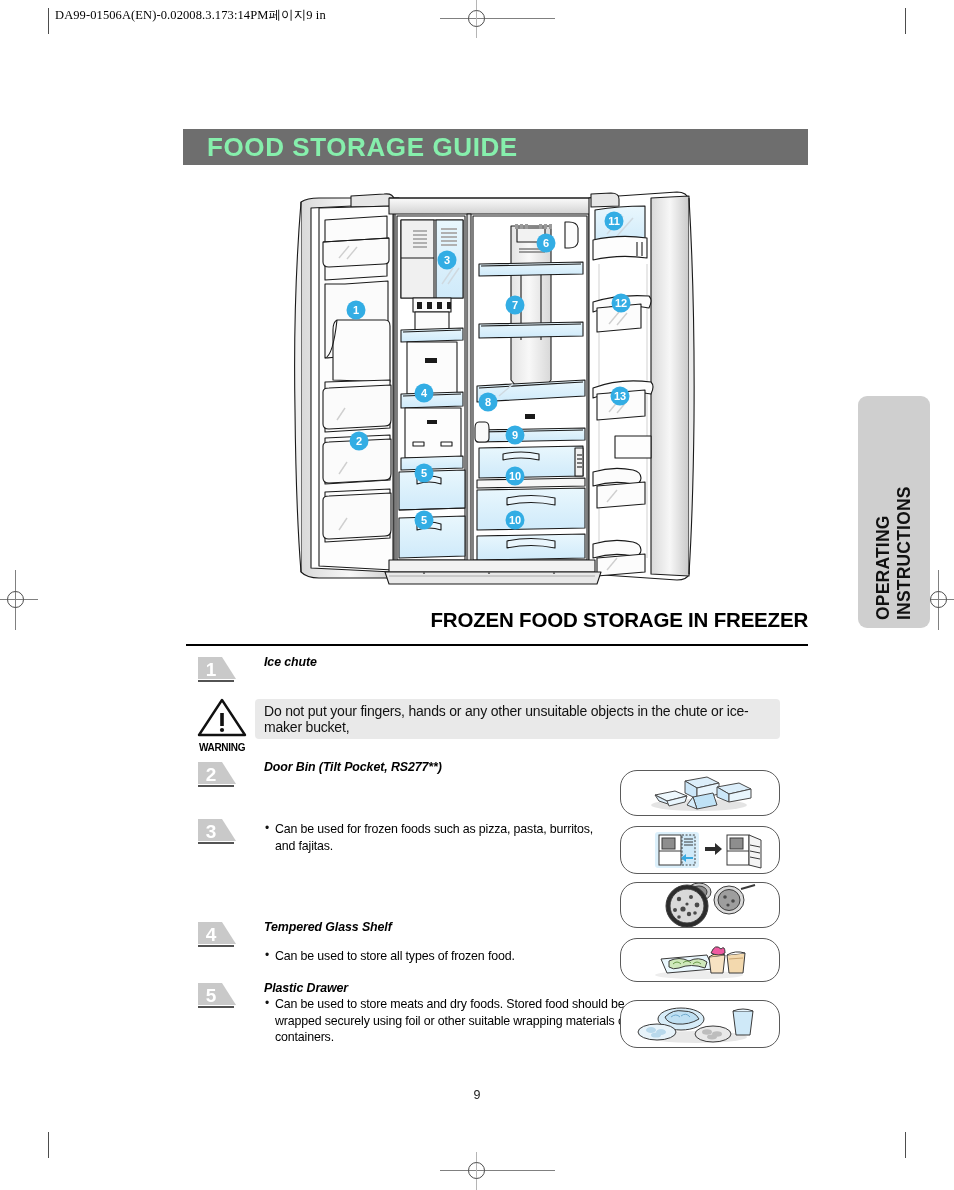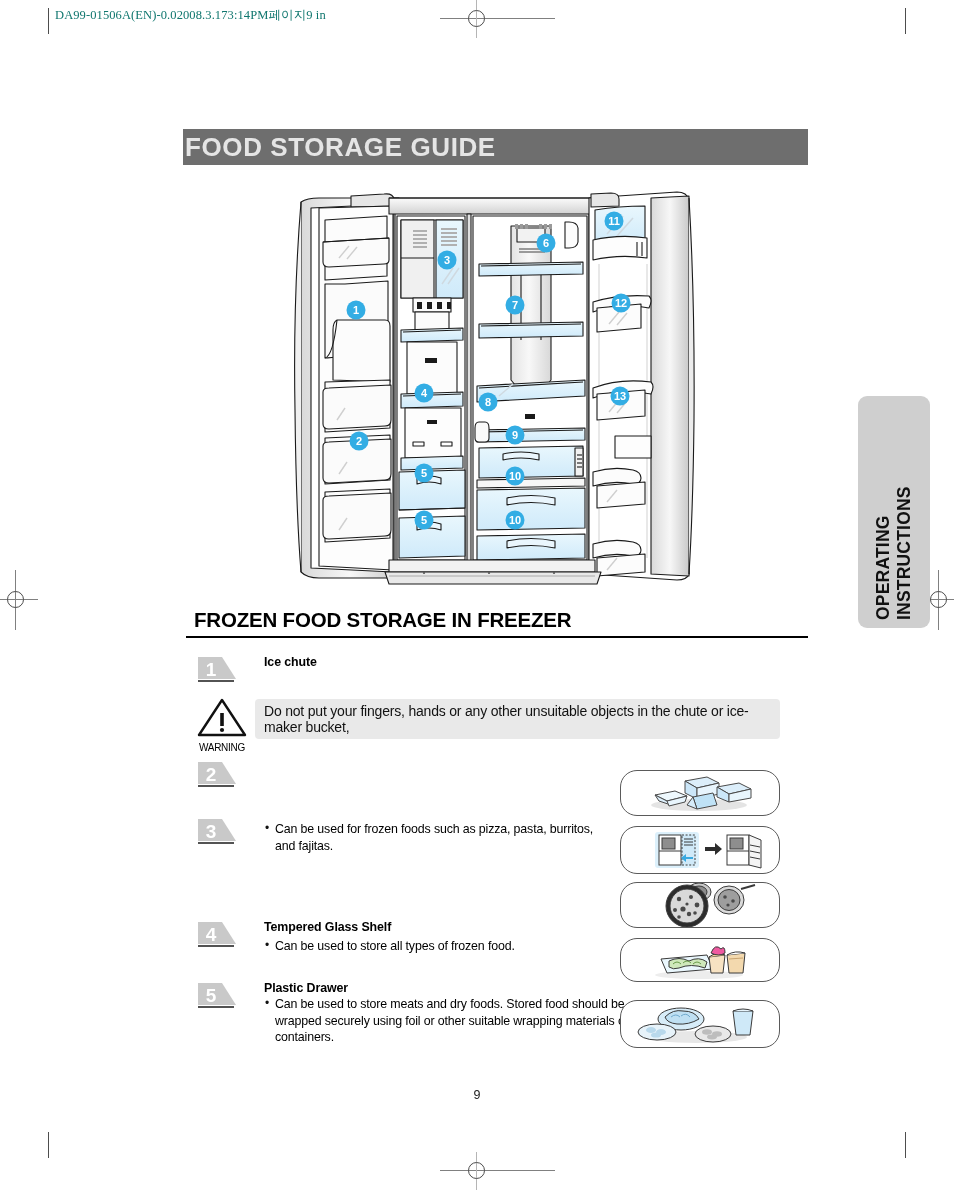--- a/index.html
+++ b/index.html
@@ -23,75 +23,76 @@
     position: absolute; border: 1px solid #4d4d4d; border-radius: 50%;
     width: 17px; height: 17px;
   }
 
   .trimline { position: absolute; background: #4d4d4d; }
 
   
   .doc-code {
     position: absolute; left: 55px; top: 7px;
     font-family: "Liberation Serif", serif;
-    font-size: 12.5px; letter-spacing: .1px; color: #0f766e;
+    font-size: 12.5px; letter-spacing: .1px; color: #000000;
     white-space: nowrap;
   }
 
   .title-bar {
     position: absolute; left: 183px; top: 129px;
     width: 625px; height: 36px;
     background: #6e6e6e;
     display: flex; align-items: center;
   }
   .title-bar .t {
-    color: #e5e5e5; font-size: 26px; font-weight: bold;
-    letter-spacing: .6px; padding-left: 2px;
+    color: #86efac; font-size: 26px; font-weight: bold;
+    letter-spacing: .6px; padding-left: 24px;
     font-family: "Liberation Sans", sans-serif;
   }
 
   
   .section-head {
     position: absolute; left: 186px; top: 608px; width: 622px;
   }
   .section-head .t {
     font-size: 20.5px; font-weight: bold; letter-spacing: -.2px;
-    padding-left: 8px; padding-bottom: 4px;
+    padding-left: 8px; padding-bottom: 12px; text-align: right;
   }
   .section-head .rule { height: 2px; background: #000; }
 
   
   .step { position: absolute; }
   .numbox {
     position: absolute; left: 0; top: 0;
     width: 44px; height: 30px;
   }
   .numbox svg { display: block; }
 
   .step-body { position: absolute; left: 68px; top: 0; }
   .step-title {
     font-size: 12.4px; font-weight: bold; letter-spacing: -.1px;
     white-space: nowrap;
+    font-style: italic;
   }
   .step-title sup { font-size: 7.5px; vertical-align: super; font-weight: bold;}
   .bullets { margin-top: 4px; }
   .bullet {
     position: relative; padding-left: 11px;
     font-size: 12.4px; line-height: 16.5px; letter-spacing: -.15px;
   }
   .bullet::before {
     content: "\2022"; position: absolute; left: 1px; top: -1px;
     font-size: 12px; color: #111;
   }
 
   
   .warn-wrap { position: absolute; left: 196px; top: 697px; }
   .warn-icon { position: absolute; left: 0; top: 0; width: 52px; text-align: center; }
   .warn-icon .lbl {
-    font-size: 10px; font-weight: normal; letter-spacing: -.3px;
+    font-size: 10px; font-weight: bold; letter-spacing: -.3px;
     margin-top: 1px; white-space: nowrap;
   }
   .warn-box {
     position: absolute; left: 59px; top: 2px;
     width: 525px; height: 40px;
     background: #e9e9e9; border-radius: 4px;
     padding: 5px 9px 0 9px;
   }
   .warn-box .l {
     font-size: 14px; line-height: 15.5px; letter-spacing: -.2px; color: #111;
@@ -512,20 +513,21 @@
 
 <div class="step" style="left:196px; top:760px;">
   <div class="numbox">
     <svg width="44" height="30" viewBox="0 0 44 30">
       <path d="M2 24 L2 2 L26 2 L40 24 Z" fill="#c9c9c9"></path>
       <path d="M2 26 L38 26" stroke="#1a1a1a" stroke-width="1.6"></path>
       <text x="15" y="21" font-family="Liberation Sans, sans-serif" font-size="19" font-weight="bold" fill="#ffffff" text-anchor="middle">2</text>
     </svg>
   </div>
   <div class="step-body">
+    <div class="step-title">Door Bin (Tilt Pocket, RS277**)</div>
   </div>
 </div>
 
 <div class="step" style="left:196px; top:817px;">
   <div class="numbox">
     <svg width="44" height="30" viewBox="0 0 44 30">
       <path d="M2 24 L2 2 L26 2 L40 24 Z" fill="#c9c9c9"></path>
       <path d="M2 26 L38 26" stroke="#1a1a1a" stroke-width="1.6"></path>
       <text x="15" y="21" font-family="Liberation Sans, sans-serif" font-size="19" font-weight="bold" fill="#ffffff" text-anchor="middle">3</text>
     </svg>
@@ -540,21 +542,21 @@
 <div class="step" style="left:196px; top:920px;">
   <div class="numbox">
     <svg width="44" height="30" viewBox="0 0 44 30">
       <path d="M2 24 L2 2 L26 2 L40 24 Z" fill="#c9c9c9"></path>
       <path d="M2 26 L38 26" stroke="#1a1a1a" stroke-width="1.6"></path>
       <text x="15" y="21" font-family="Liberation Sans, sans-serif" font-size="19" font-weight="bold" fill="#ffffff" text-anchor="middle">4</text>
     </svg>
   </div>
   <div class="step-body">
     <div class="step-title">Tempered Glass Shelf</div>
-    <div class="bullets" style="margin-top:4px;">
+    <div class="bullets" style="margin-top:14px;">
       <div class="bullet" style="width:360px;">Can be used to store all types of frozen food.</div>
     </div>
   </div>
 </div>
 
 <div class="step" style="left:196px; top:981px;">
   <div class="numbox">
     <svg width="44" height="30" viewBox="0 0 44 30">
       <path d="M2 24 L2 2 L26 2 L40 24 Z" fill="#c9c9c9"></path>
       <path d="M2 26 L38 26" stroke="#1a1a1a" stroke-width="1.6"></path>

